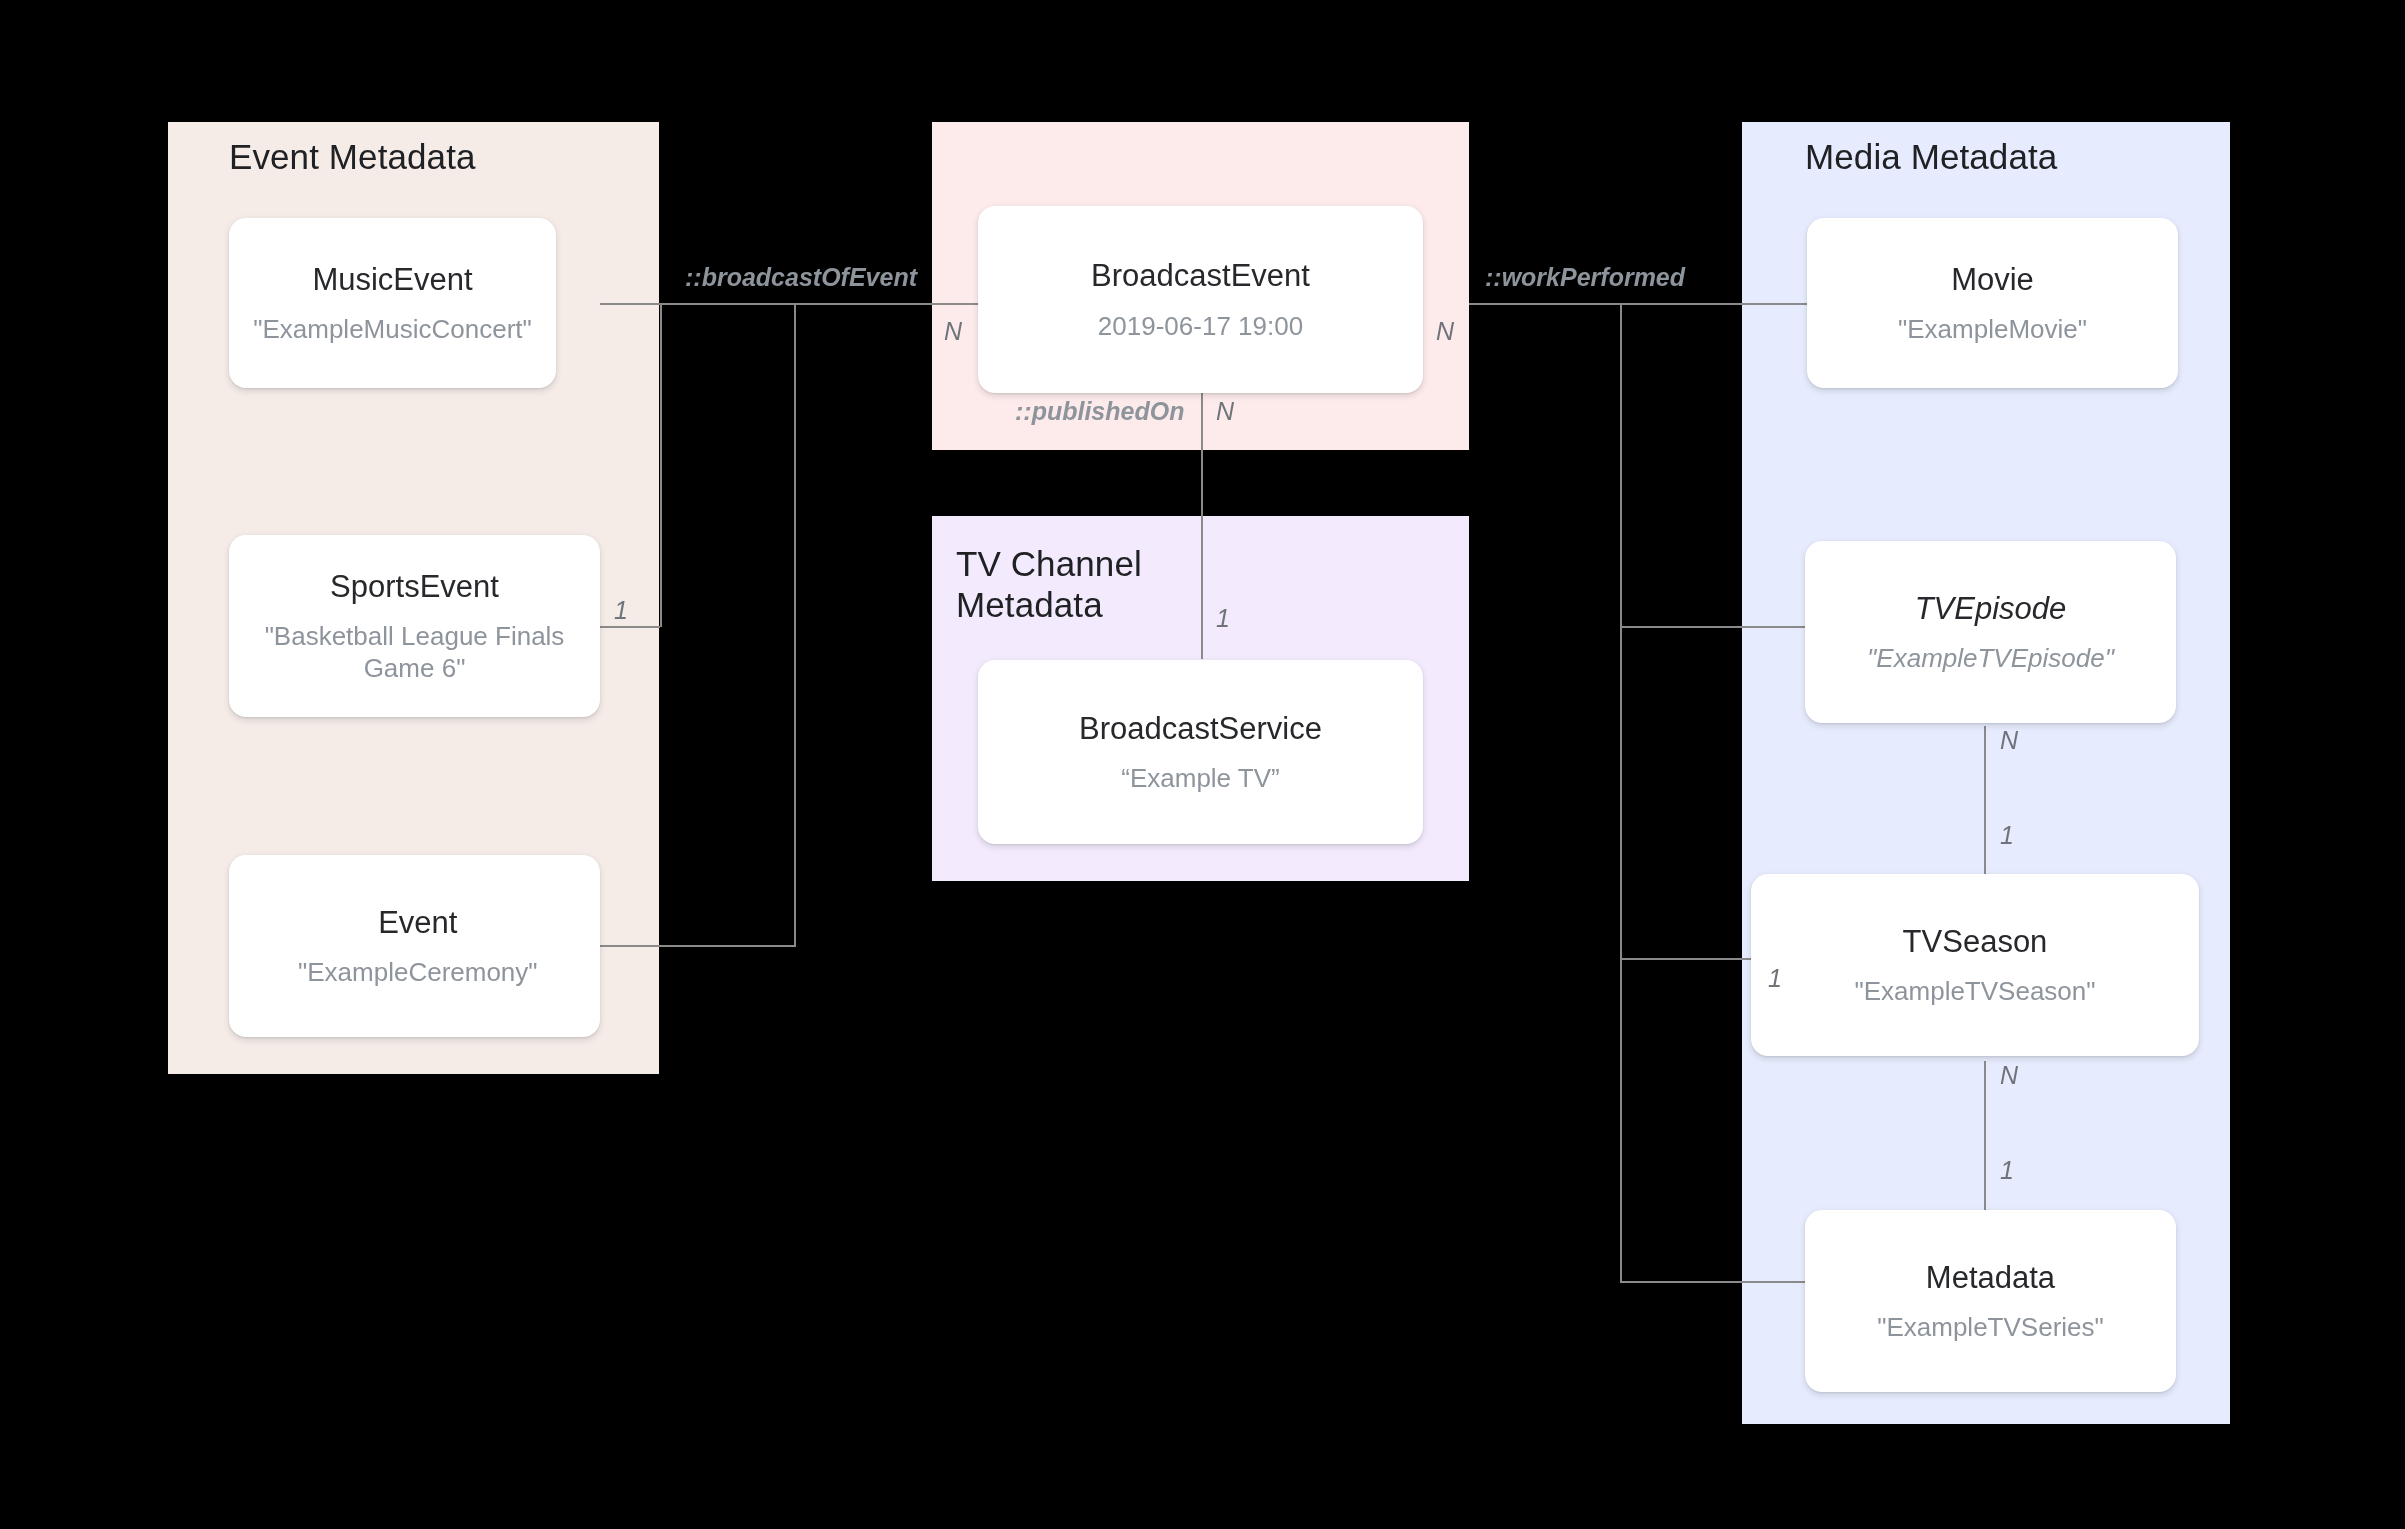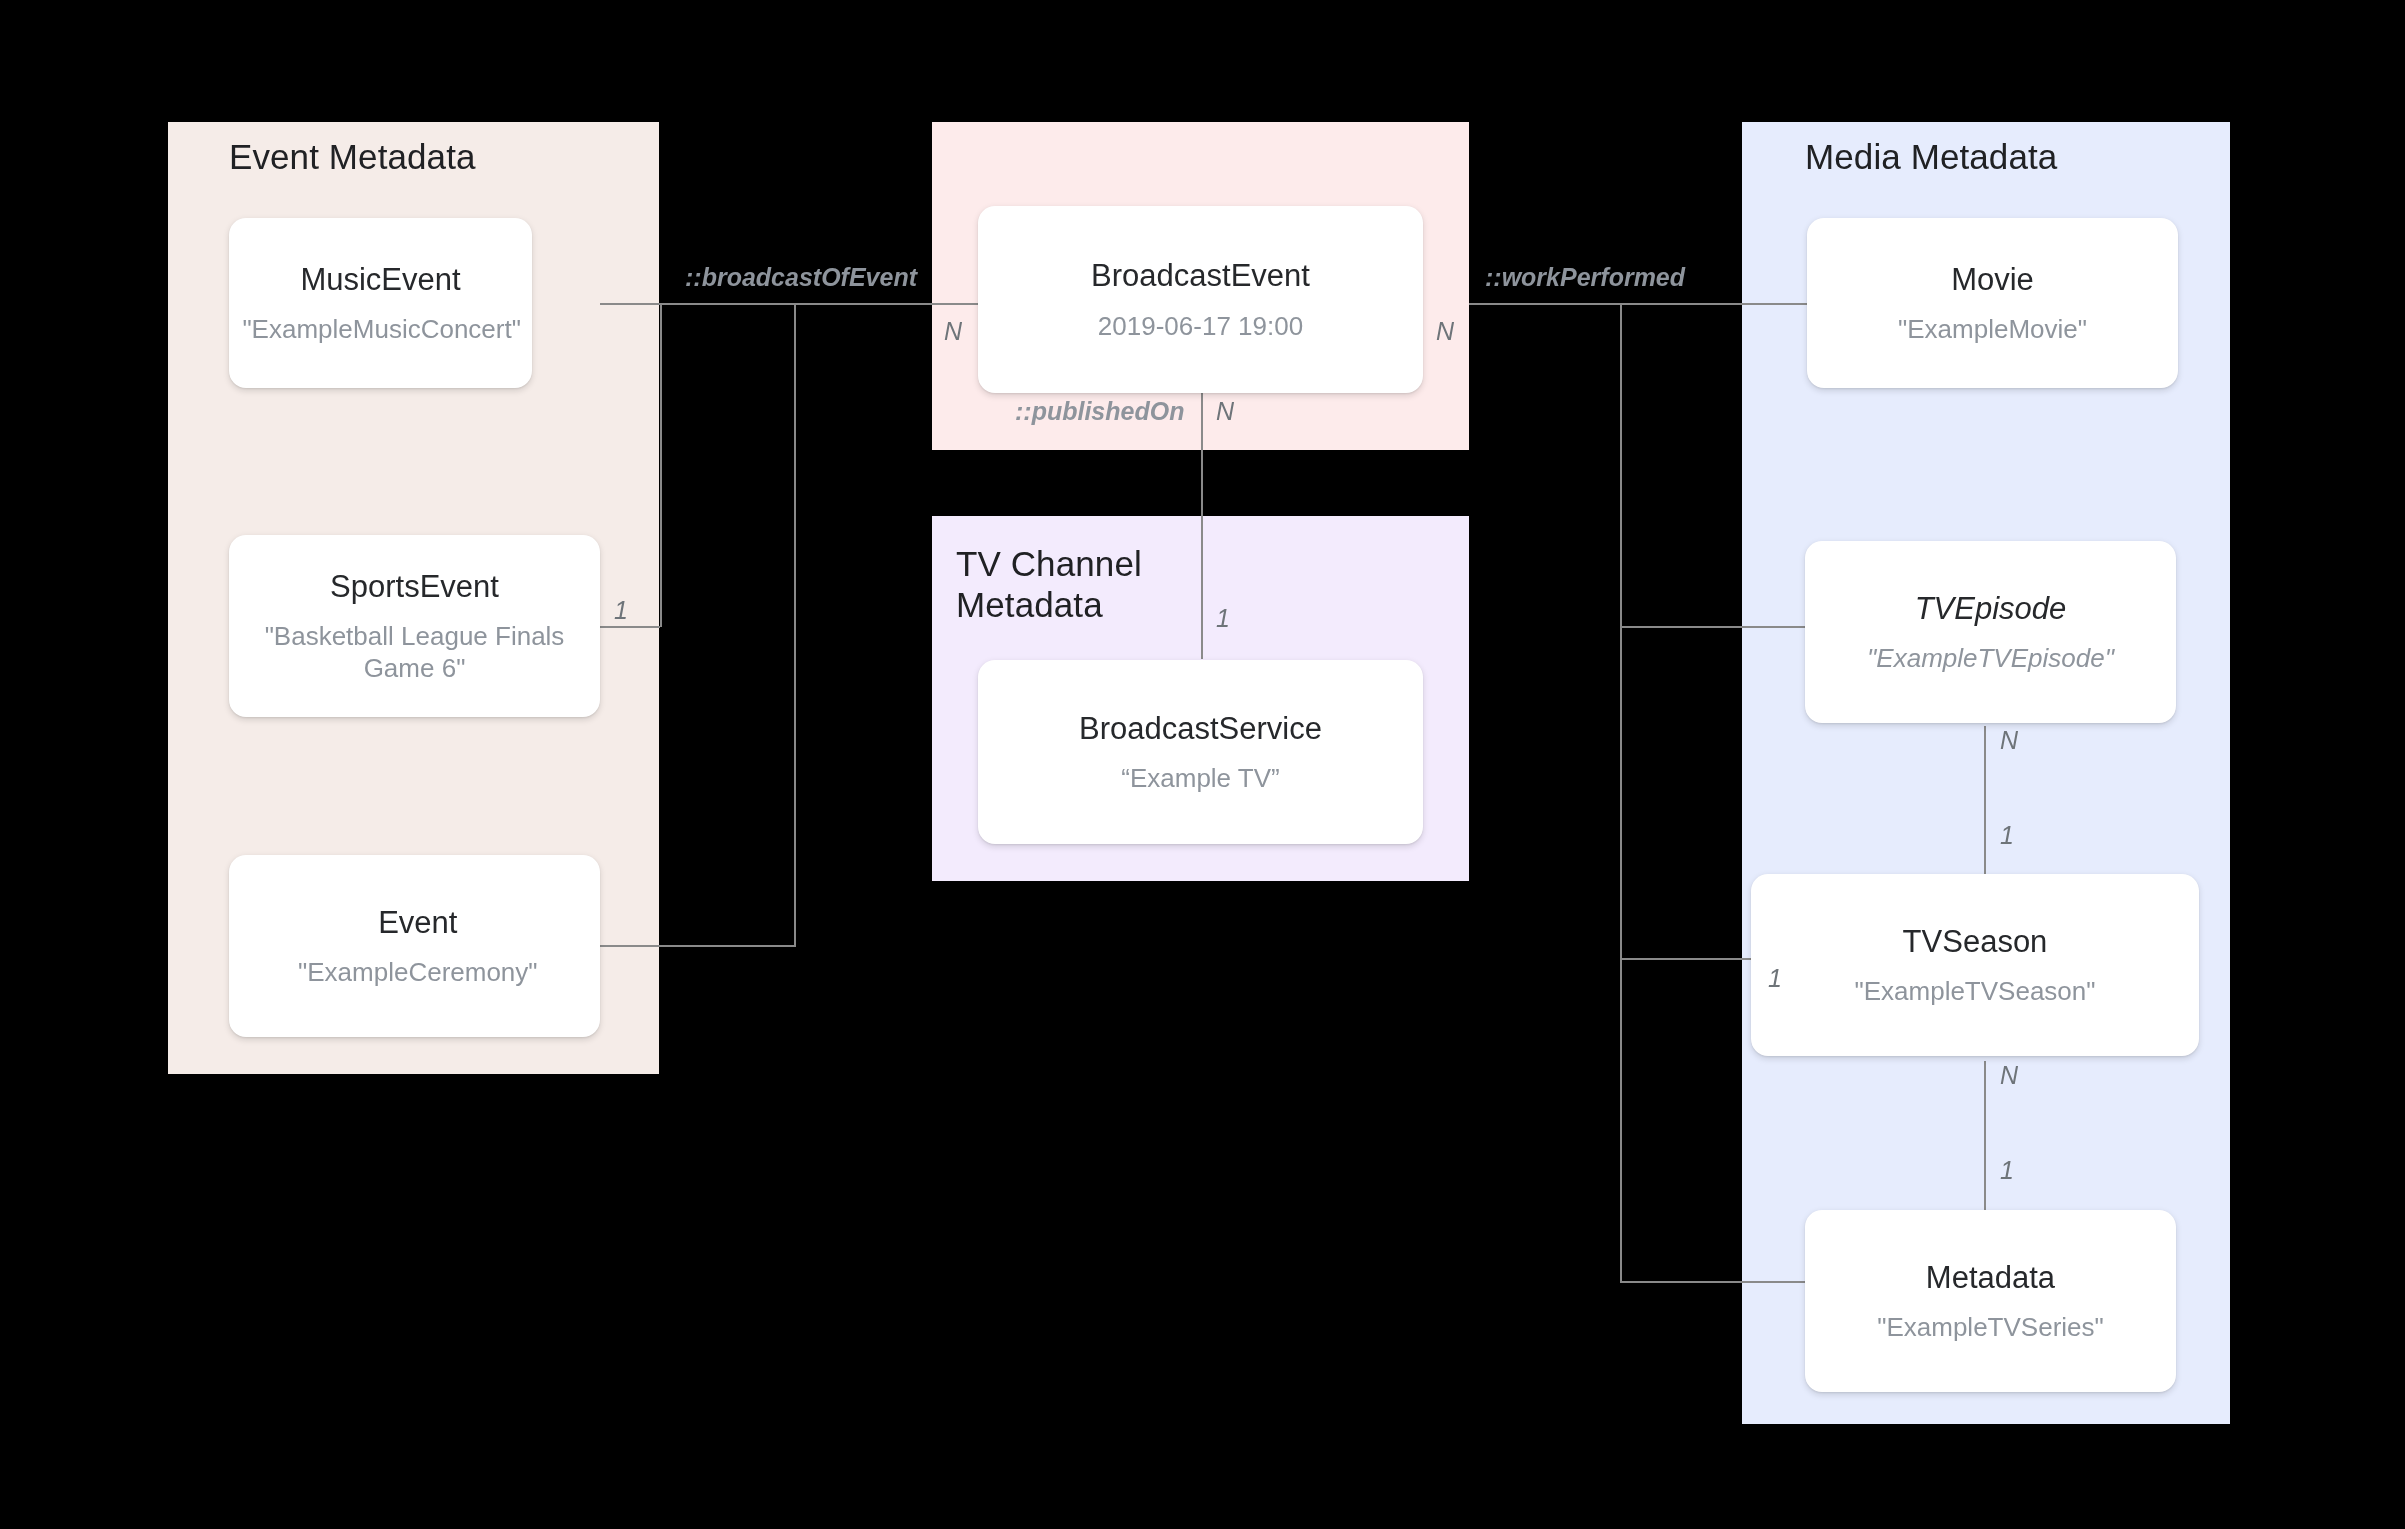--- a/index.html
+++ b/index.html
@@ -132,21 +132,21 @@
   <div class="hline" style="left:1620px; top:626px; width:191px;"></div>
 
   <div class="hline" style="left:1620px; top:958px; width:191px;"></div>
 
   <div class="hline" style="left:1620px; top:1281px; width:191px;"></div>
 
   <div class="vline" style="left:1984px; top:726px; height:182px;"></div>
 
   <div class="vline" style="left:1984px; top:1061px; height:182px;"></div>
 
-  <div class="node" style="left:229px; top:218px; width:303px; height:170px;">
+  <div class="node" style="left:229px; top:218px; width:327px; height:170px;">
     <div class="node-title">MusicEvent</div>
     <div class="node-value">"ExampleMusicConcert"</div>
   </div>
 
   <div class="node" style="left:229px; top:535px; width:371px; height:182px;">
     <div class="node-title">SportsEvent</div>
     <div class="node-value">"Basketball League Finals Game 6"</div>
   </div>
 
   <div class="node" style="left:229px; top:855px; width:371px; height:182px;padding-left:20px;">

